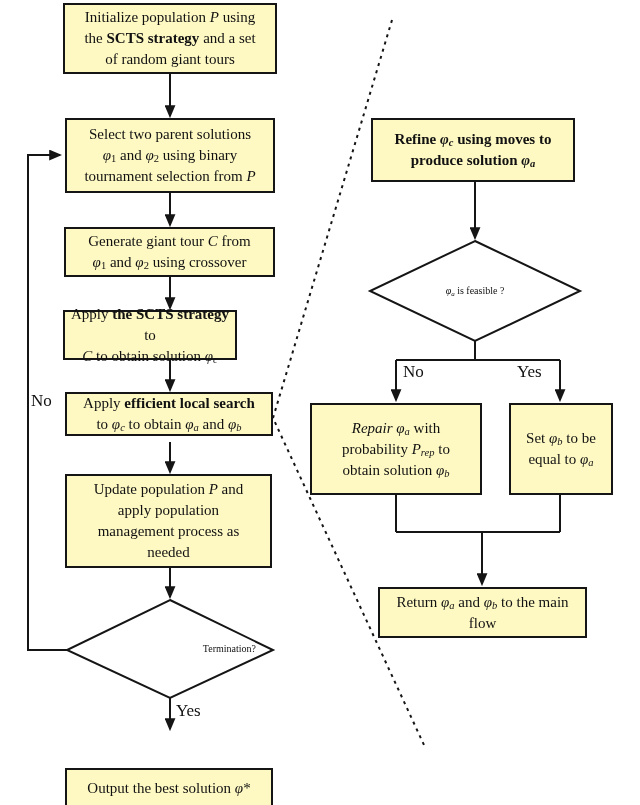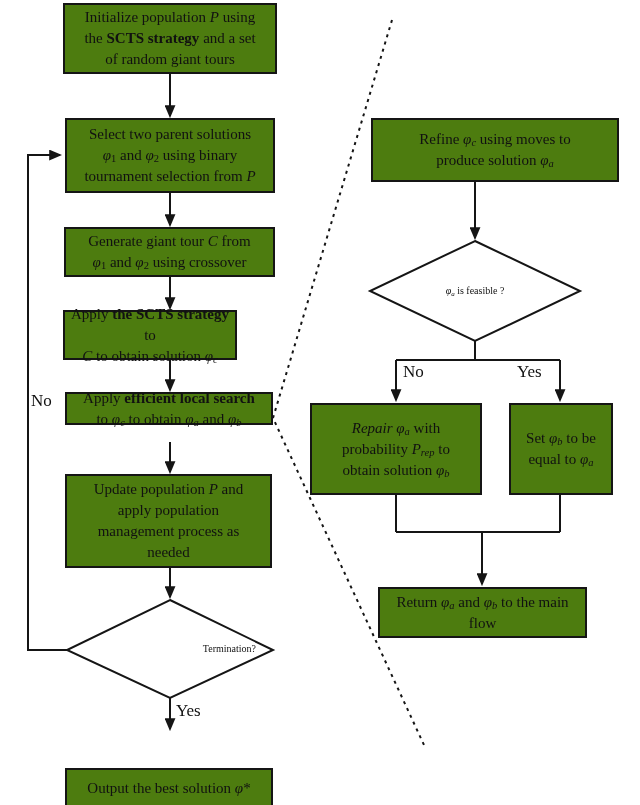--- a/index.html
+++ b/index.html
@@ -14,21 +14,21 @@
   }
   svg.layer {
     position: absolute;
     left: 0; top: 0;
     width: 640px; height: 805px;
   }
   .node {
     position: absolute;
     box-sizing: border-box;
     border: 2px solid #151515;
-    background: #4d7c0f;
+    background: #fef9c3;
     display: flex;
     align-items: center;
     justify-content: center;
     text-align: center;
     font-size: 15px;
     line-height: 21px;
     padding: 2px 3px;
   }
   .dlabel {
     position: absolute;
@@ -47,26 +47,26 @@
   }
   sub { font-size: 0.7em; vertical-align: -0.22em; line-height: 0; }
   b { font-weight: bold; }
   i { font-style: italic; }
 
   
   .n-init        { left: 63px;  top: 3px;   width: 214px; height: 71px; }
   .n-select      { left: 65px;  top: 118px; width: 210px; height: 75px; }
   .n-crossover   { left: 64px;  top: 227px; width: 211px; height: 50px; }
   .n-applyscts   { left: 63px;  top: 310px; width: 174px; height: 50px; }
-  .n-localsearch { left: 65px;  top: 392px; width: 208px; height: 33px; border-width: 2.5px; }
+  .n-localsearch { left: 65px;  top: 392px; width: 208px; height: 44px; border-width: 2.5px; }
   .n-update      { left: 65px;  top: 474px; width: 207px; height: 94px; }
   .n-output      { left: 65px;  top: 732px; width: 208px; height: 41px; margin-top: 36px; }
 
   
-  .n-refine      { left: 371px; top: 118px; width: 248px; height: 64px; }
+  .n-refine      { left: 371px; top: 118px; width: 204px; height: 64px; font-weight: bold; }
   .n-repair      { left: 310px; top: 403px; width: 172px; height: 92px; }
   .n-setequal    { left: 509px; top: 403px; width: 104px; height: 92px; }
   .n-return      { left: 378px; top: 587px; width: 209px; height: 51px; }
 
   
   .d-termination { left: 50px;  top: 600px; width: 206px; height: 98px; justify-content: flex-end; }
   .d-feasible    { left: 370px; top: 241px; width: 210px; height: 100px; }
 
   
   .l-loop-no   { left: 31px;  top: 392px; }

